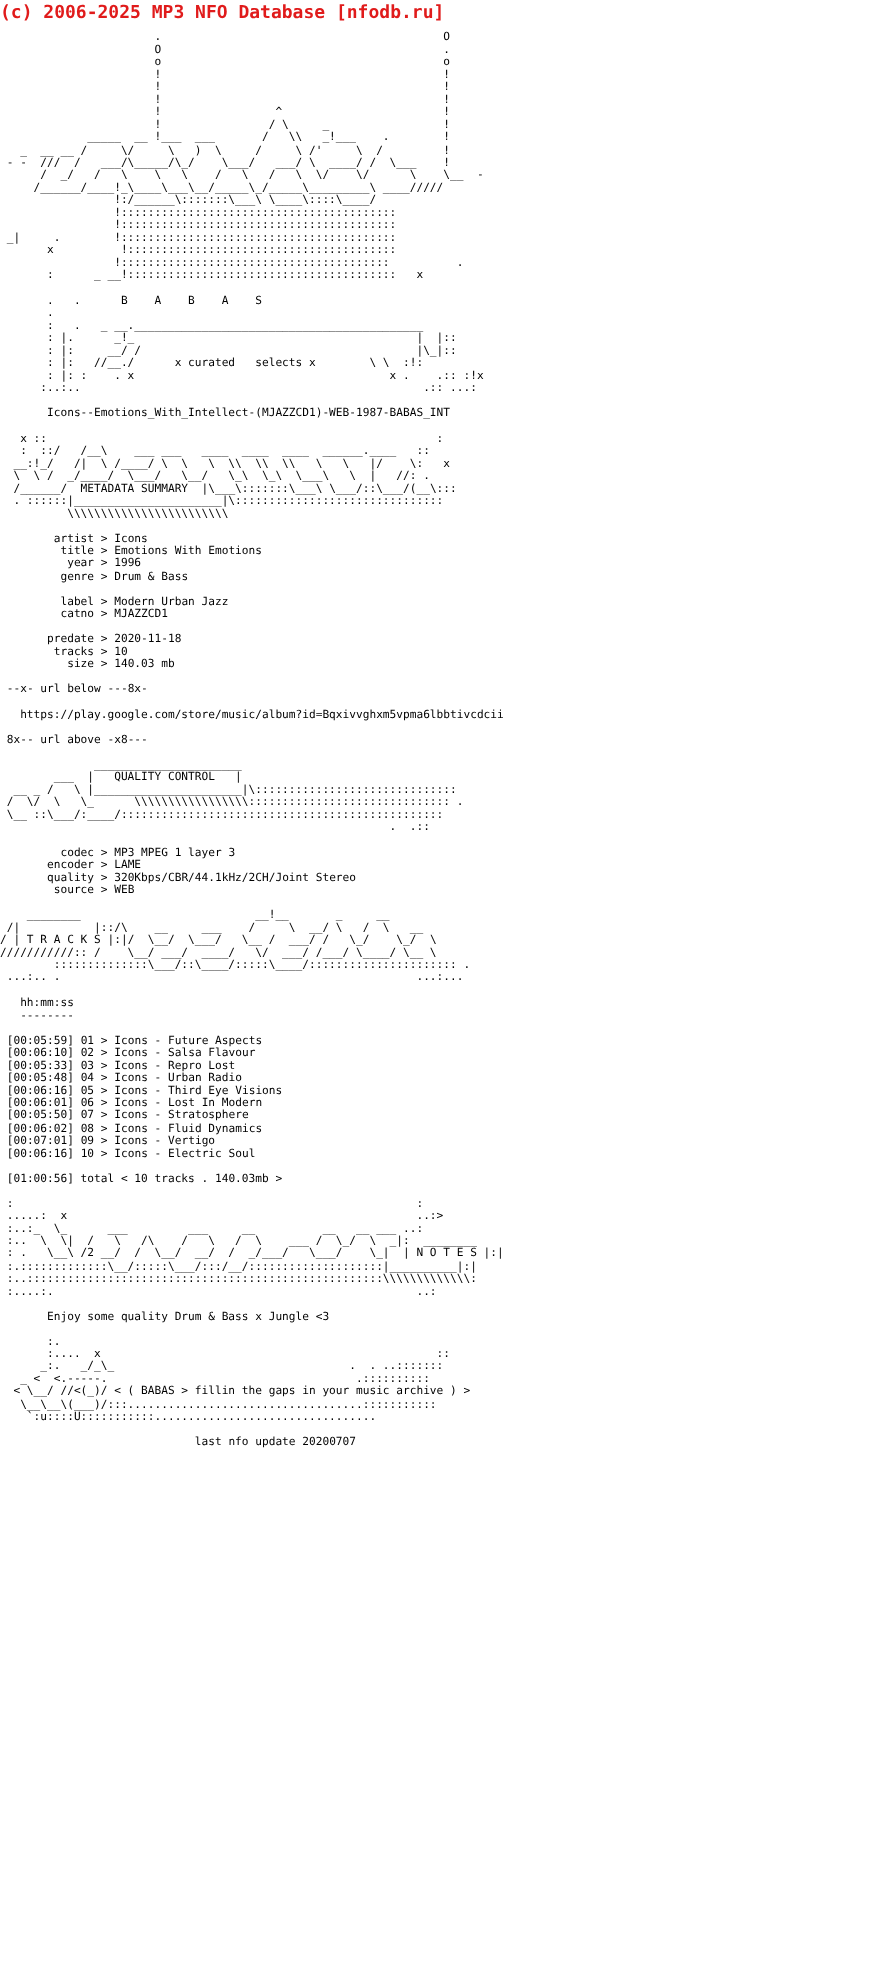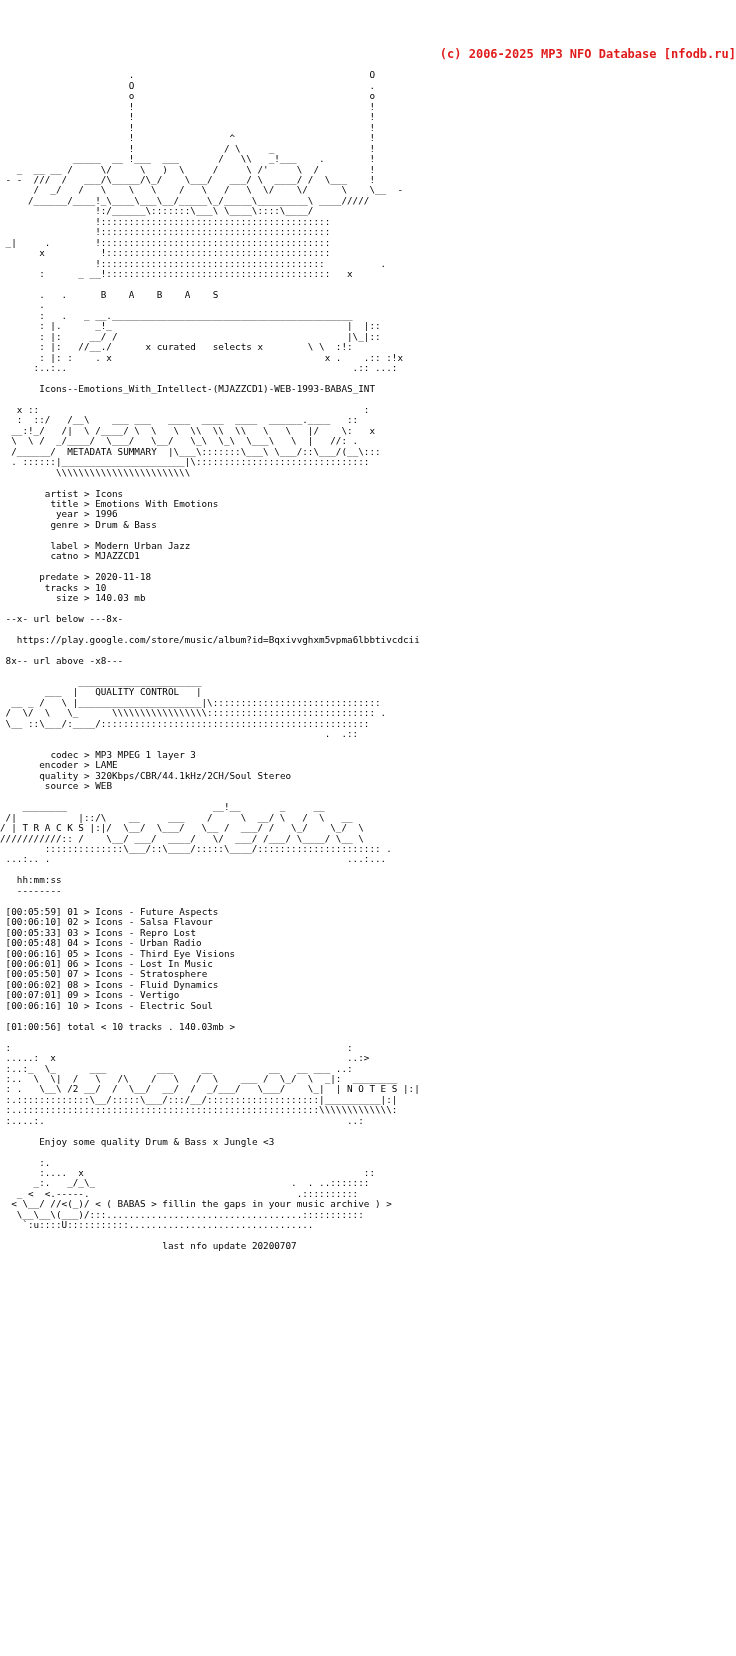--- a/index.html
+++ b/index.html
@@ -21,26 +21,25 @@
     color: #000000;
     white-space: pre;
     padding: 4px 0 0 0;
     margin: 0;
     font-weight: normal;
   }
   .hdr {
     color: #e01b1b;
     font-weight: bold;
     display: block;
-    text-align: right;
-    font-size: 12px;
+    text-align: left;
+    font-size: 15px;
     line-height: 12px;
     white-space: pre;
     font-family: "DejaVu Sans Mono", "Liberation Mono", monospace;
-    margin-top: 44px;
   }
   .blk { display: block; white-space: pre; }
 </style>
 </head>
 <body>
 
 <pre id="nfo"><span class="hdr">(c) 2006-2025 MP3 NFO Database [nfodb.ru]</span>
 <span class="blk">                       .                                          O
                        O                                          .
                        o                                          o
@@ -64,21 +63,21 @@
 
        .   .      <span>B    A    B    A    S</span>
        .
        :   .   _ __.___________________________________________
        : |.      _!_                                          |  |::
        : |:     __/ /                                         |\_|::
        : |:   //__./      <span>x curated   selects x</span>        \ \  :!:
        : |: :    . x                                      x .    .:: :!x
       :..:..                                                   .:: ...:
 </span>
-       <span>Icons--Emotions_With_Intellect-(MJAZZCD1)-WEB-1993-BABAS_INT</span>
+       <span>Icons--Emotions_With_Intellect-(MJAZZCD1)-WEB-1987-BABAS_INT</span>
 
 <span class="blk">   x ::                                                          :
    :  ::/   /__\    ___ ___   ____  ____  ____  ______.____   ::
   __:!_/   /|  \ /____/ \  \   \  \\  \\  \\   \   \   |/    \:   x
   \  \ /  _/____/  \___/   \__/   \_\  \_\  \___\   \  |   //: .
   /______/  <span>METADATA SUMMARY</span>  |\___\:::::::\___\ \___/::\___/(__\:::
   . ::::::|______________________|\:::::::::::::::::::::::::::::::
           \\\\\\\\\\\\\\\\\\\\\\\\
 </span>
       <span>  artist <span>&gt;</span> <span>Icons</span></span>
@@ -101,39 +100,39 @@
 
 <span class="blk">              ______________________
         ___  |   <span>QUALITY CONTROL</span>   |
   __ _ /   \ |______________________|\::::::::::::::::::::::::::::::
  /  \/  \   \_      \\\\\\\\\\\\\\\\\:::::::::::::::::::::::::::::: .
  \__ ::\___/:____/::::::::::::::::::::::::::::::::::::::::::::::::
                                                           .  .::
 </span>
       <span>   codec <span>&gt;</span> <span>MP3 MPEG 1 layer 3</span></span>
       <span> encoder <span>&gt;</span> <span>LAME</span></span>
-      <span> quality <span>&gt;</span> <span>320Kbps/CBR/44.1kHz/2CH/Soul Stereo</span></span>
+      <span> quality <span>&gt;</span> <span>320Kbps/CBR/44.1kHz/2CH/Joint Stereo</span></span>
       <span>  source <span>&gt;</span> <span>WEB</span></span>
 
 <span class="blk">    ________                          __!__       _     __
  /|           |::/\    __     ___    /     \  __/ \   /  \   __
 / | <span>T R A C K S</span> |:|/  \__/  \___/   \__ /  ___/ /   \_/    \_/  \
 ///////////:: /    \__/ ___/  ____/   \/  ___/ /___/ \____/ \__ \
         ::::::::::::::\___/::\____/:::::\____/:::::::::::::::::::::: .
  ...:.. .                                                     ...:...
 </span>
    <span>hh:mm:ss</span>
    <span>--------</span>
 
  <span><span>[00:05:59]</span> <span>01</span> <span>&gt;</span> <span>Icons</span> <span>-</span> <span>Future Aspects</span></span>
  <span><span>[00:06:10]</span> <span>02</span> <span>&gt;</span> <span>Icons</span> <span>-</span> <span>Salsa Flavour</span></span>
  <span><span>[00:05:33]</span> <span>03</span> <span>&gt;</span> <span>Icons</span> <span>-</span> <span>Repro Lost</span></span>
  <span><span>[00:05:48]</span> <span>04</span> <span>&gt;</span> <span>Icons</span> <span>-</span> <span>Urban Radio</span></span>
  <span><span>[00:06:16]</span> <span>05</span> <span>&gt;</span> <span>Icons</span> <span>-</span> <span>Third Eye Visions</span></span>
- <span><span>[00:06:01]</span> <span>06</span> <span>&gt;</span> <span>Icons</span> <span>-</span> <span>Lost In Music</span></span>
+ <span><span>[00:06:01]</span> <span>06</span> <span>&gt;</span> <span>Icons</span> <span>-</span> <span>Lost In Modern</span></span>
  <span><span>[00:05:50]</span> <span>07</span> <span>&gt;</span> <span>Icons</span> <span>-</span> <span>Stratosphere</span></span>
  <span><span>[00:06:02]</span> <span>08</span> <span>&gt;</span> <span>Icons</span> <span>-</span> <span>Fluid Dynamics</span></span>
  <span><span>[00:07:01]</span> <span>09</span> <span>&gt;</span> <span>Icons</span> <span>-</span> <span>Vertigo</span></span>
  <span><span>[00:06:16]</span> <span>10</span> <span>&gt;</span> <span>Icons</span> <span>-</span> <span>Electric Soul</span></span>
 
  <span>[01:00:56] total &lt; 10 tracks . 140.03mb &gt;</span>
 
 <span class="blk"> :                                                            :
  .....:  x                                                    ..:&gt;
  :..:_  \_      ___         ___     __          __   __ ___ ..:

